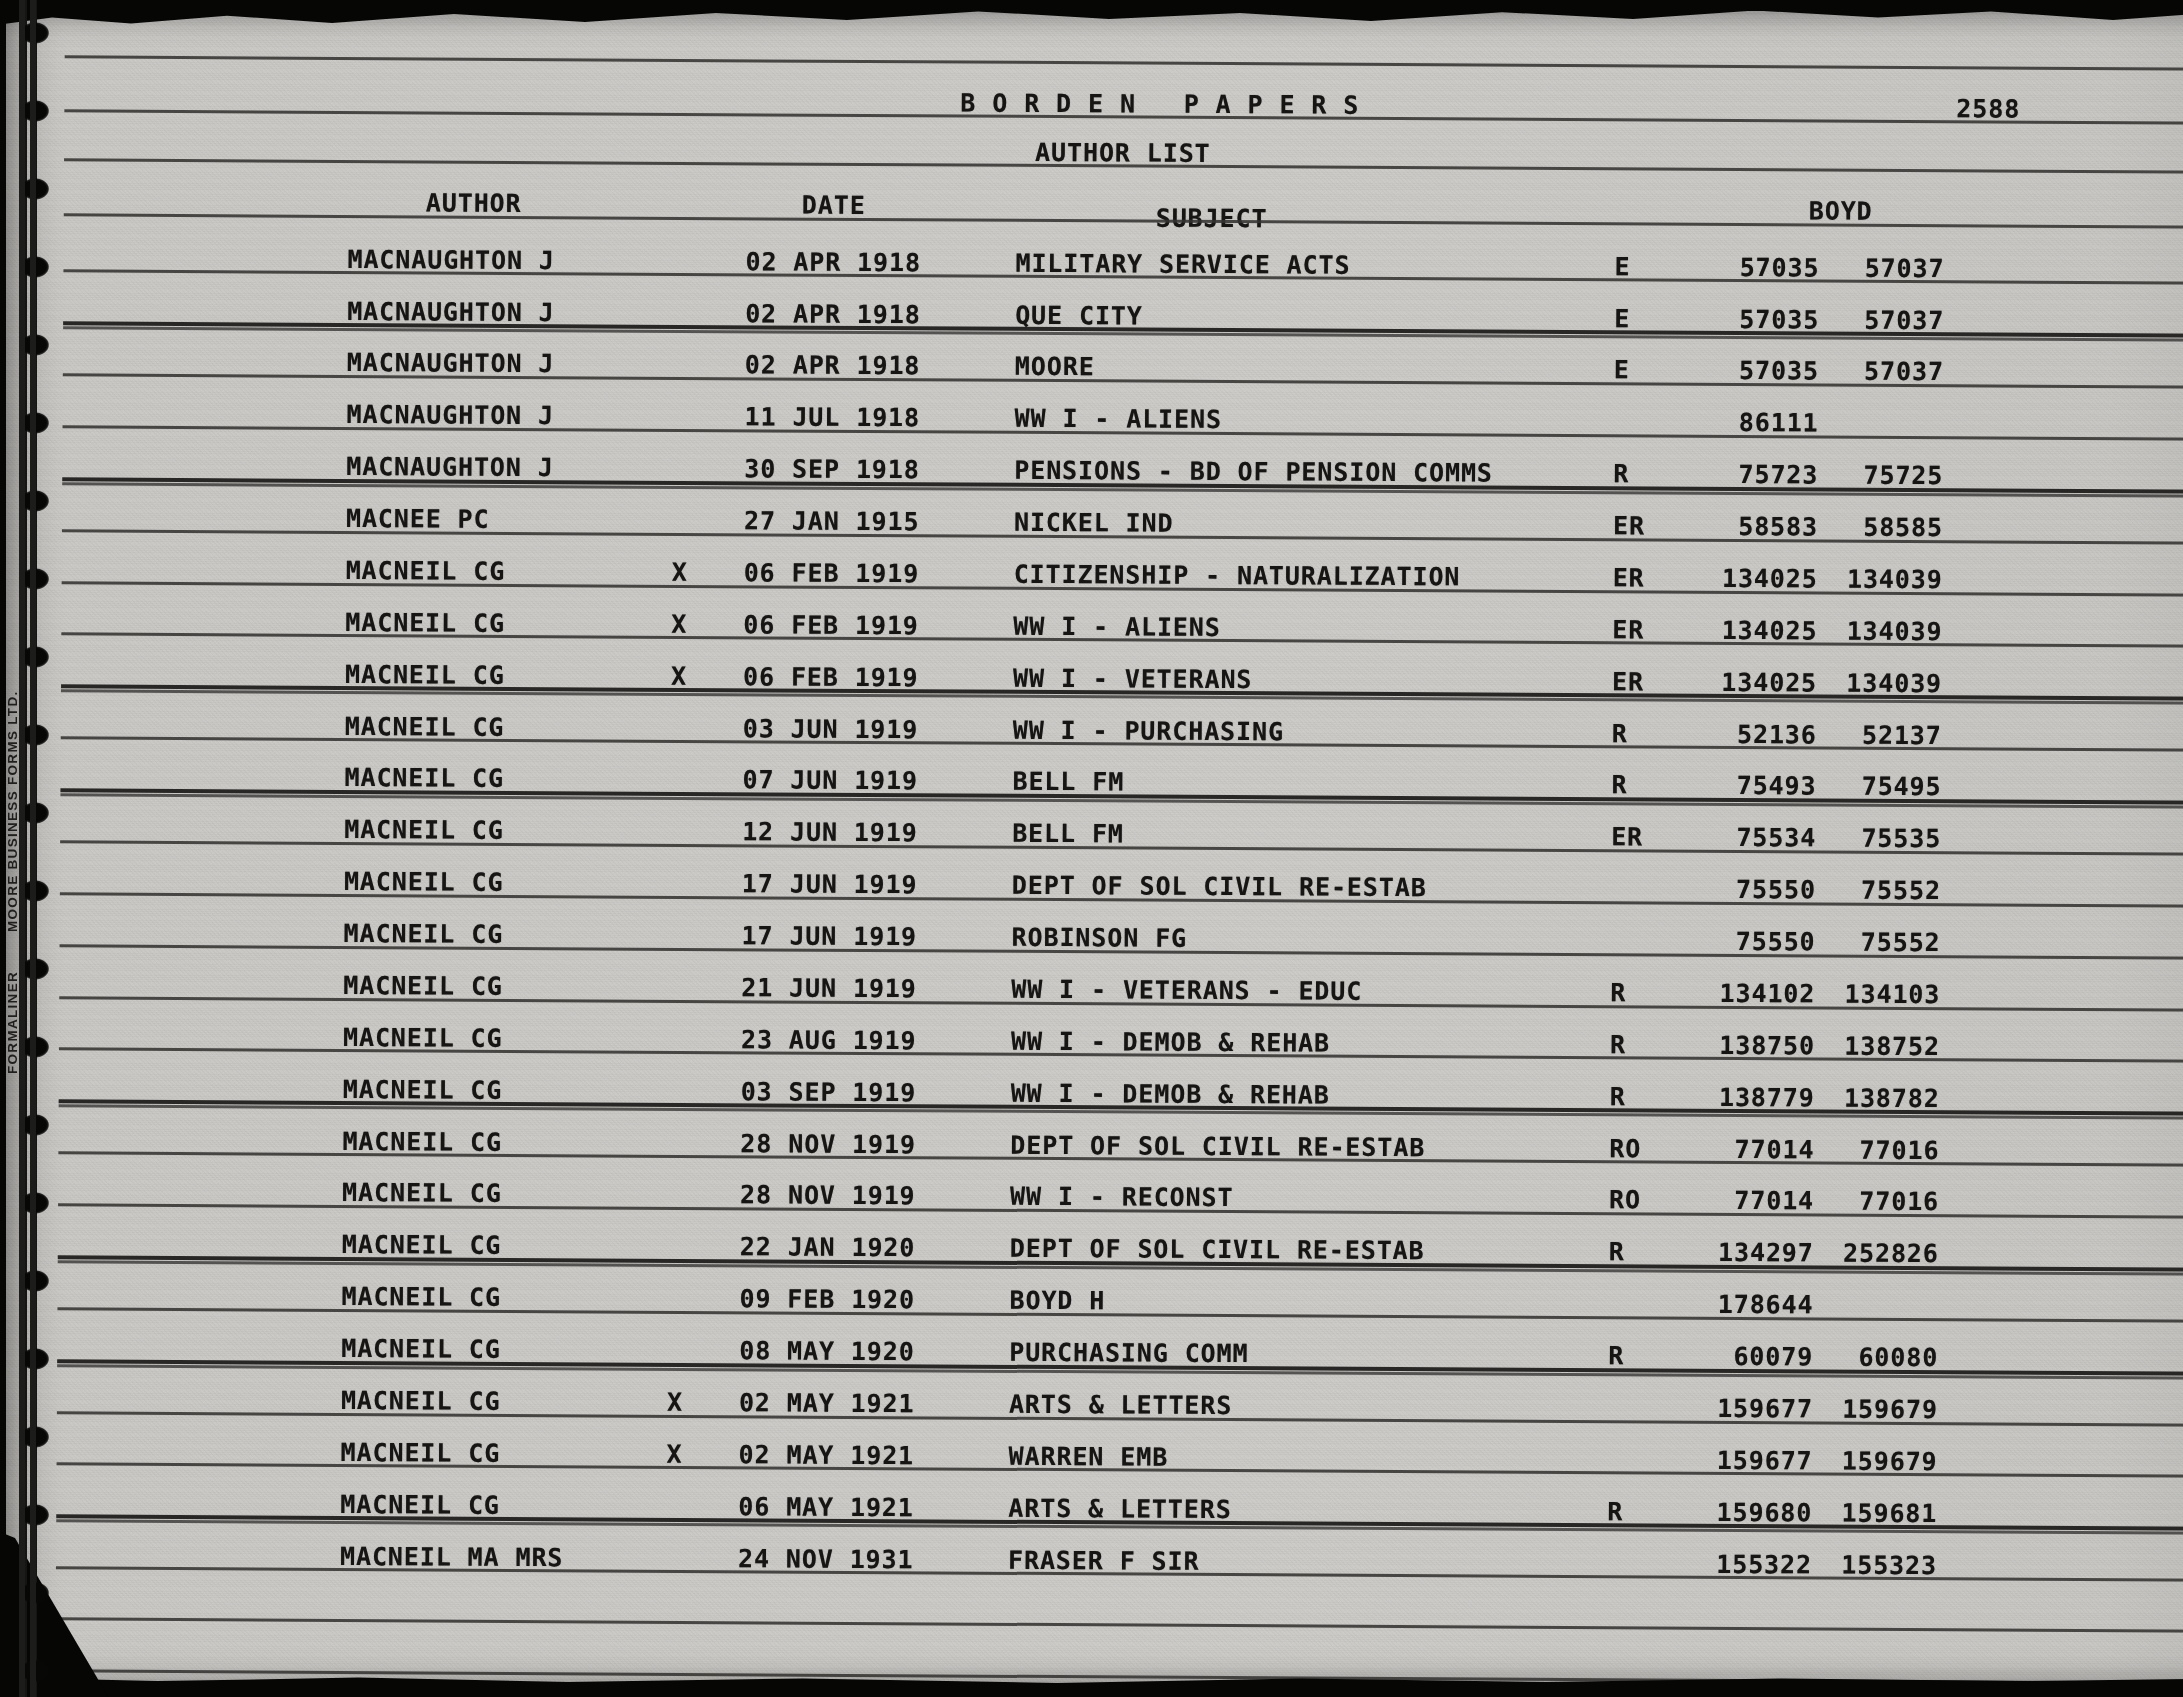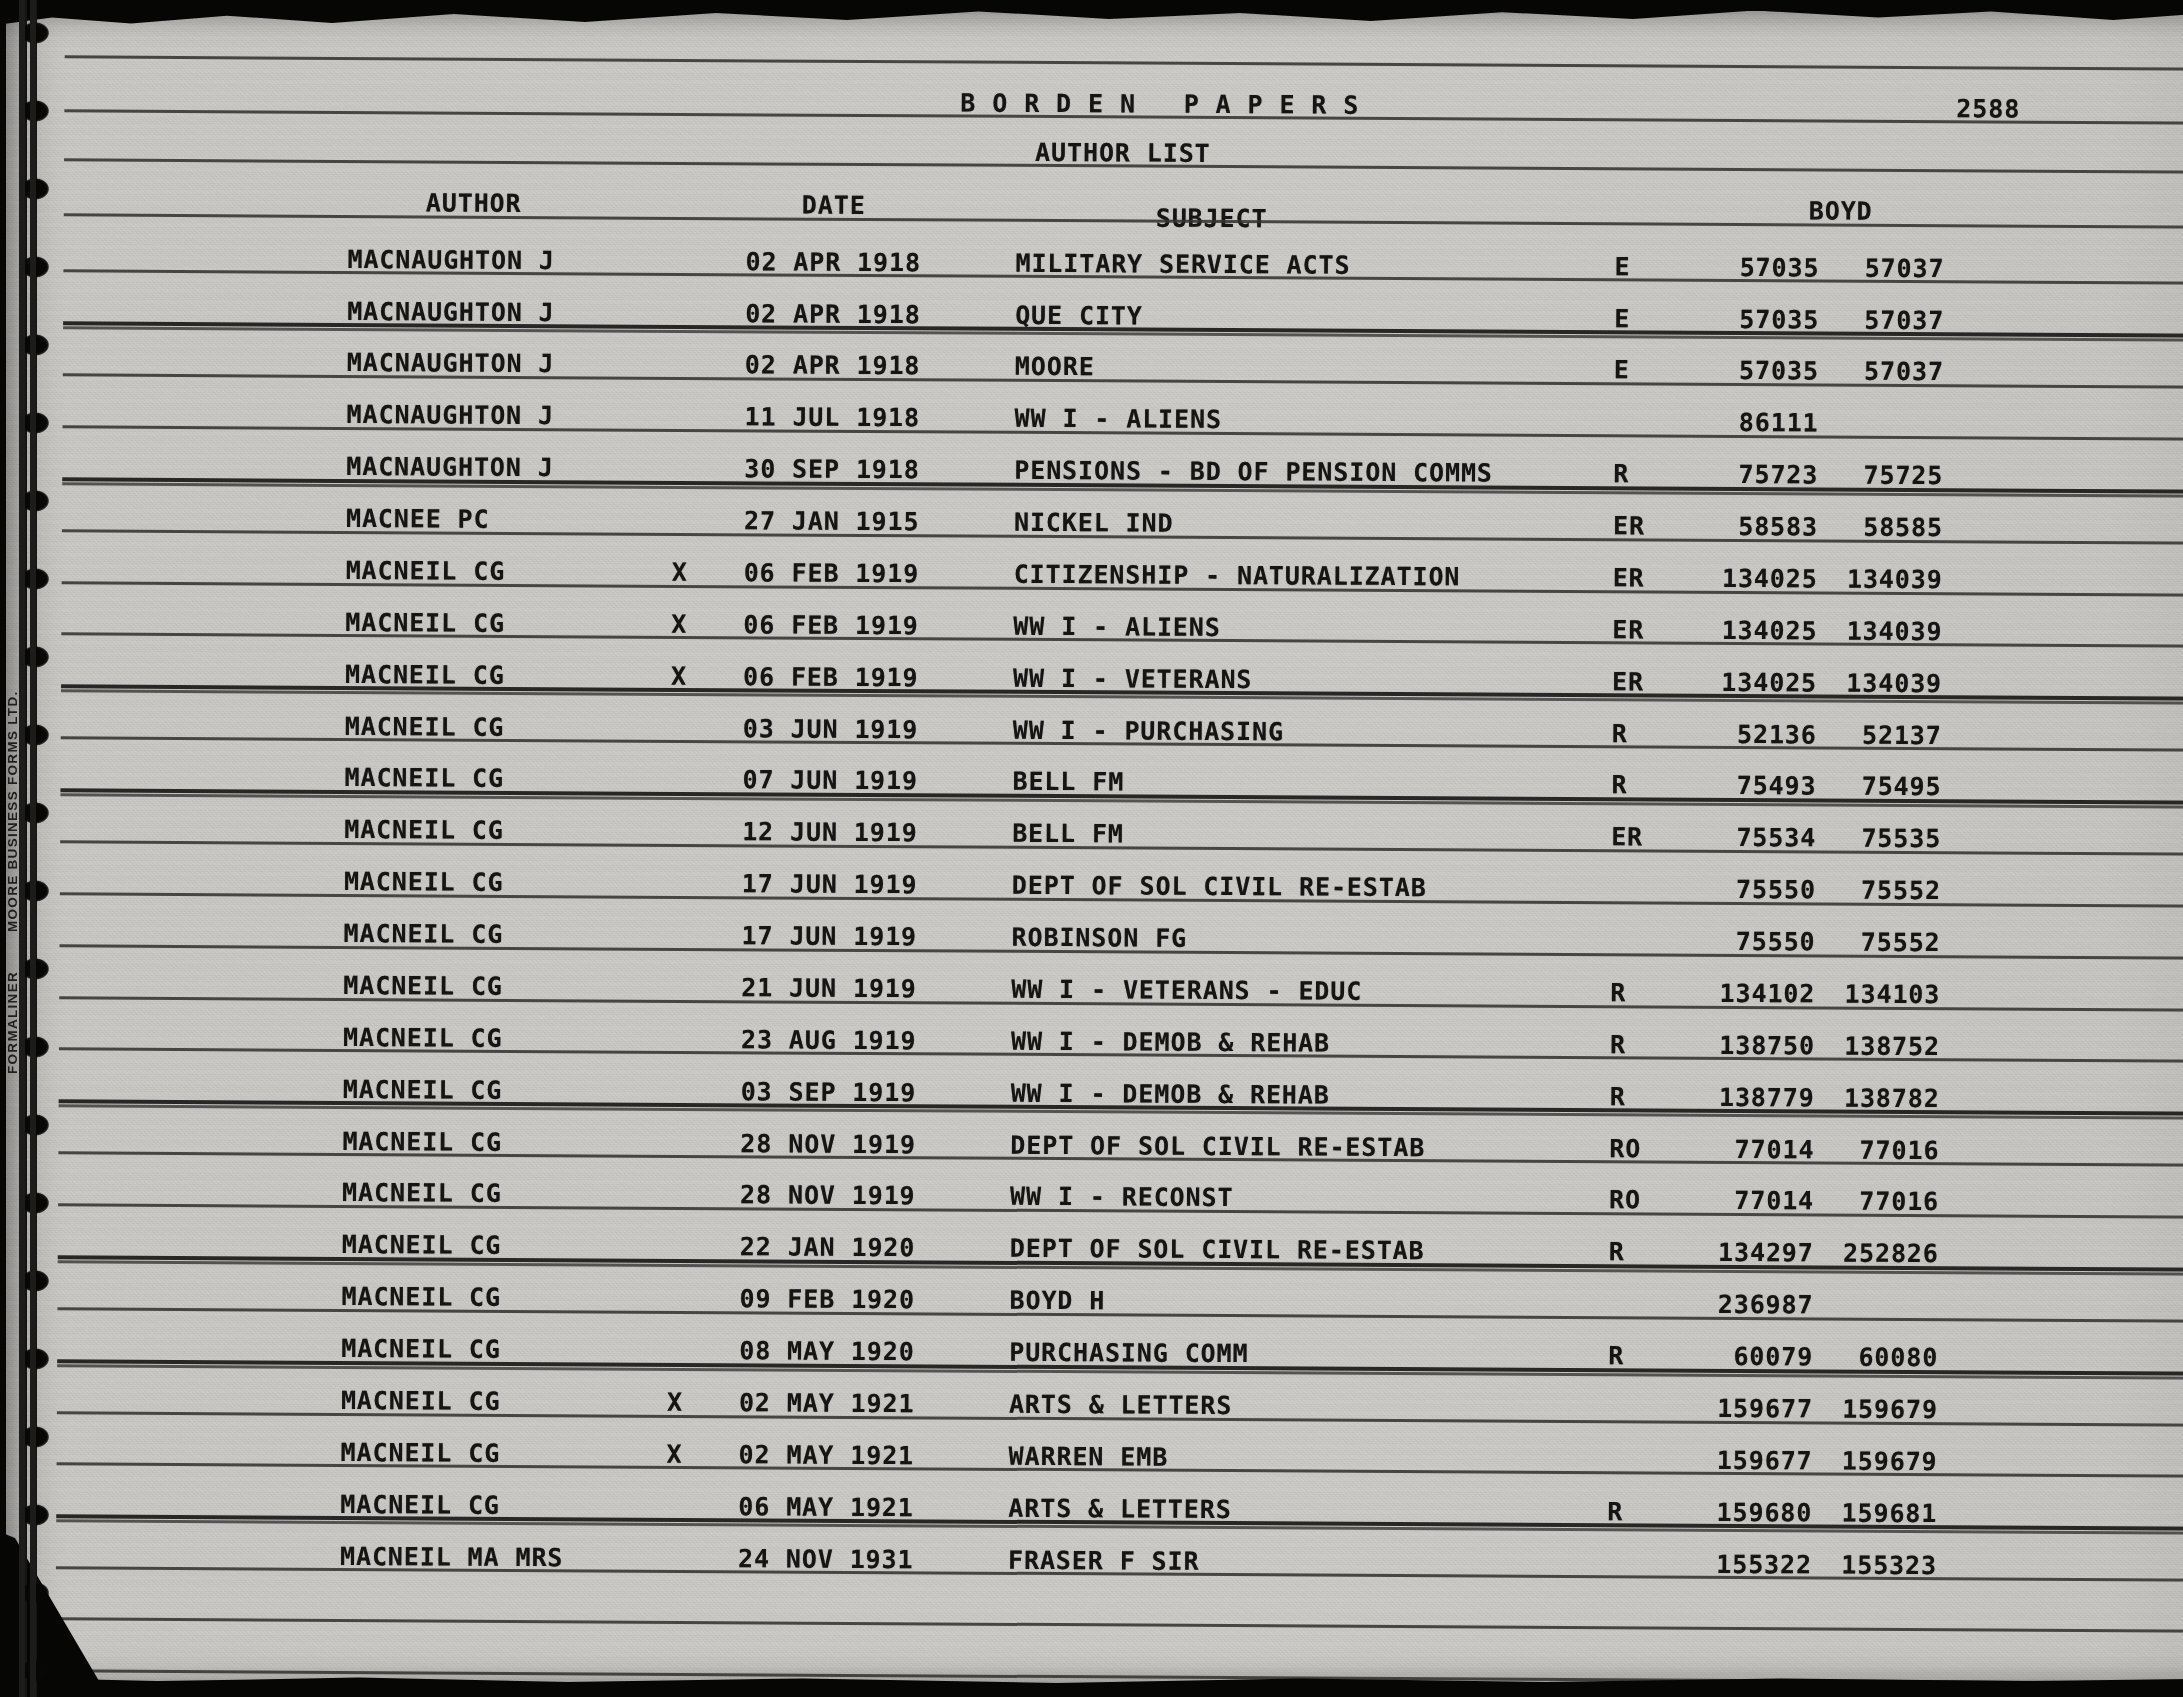--- a/index.html
+++ b/index.html
@@ -272,21 +272,21 @@
       <span class="txt c-code">R</span>
       <span class="txt c-p1">134297</span>
       <span class="txt c-p2">252826</span>
     </div>
         <div class="row" style="top: 1281px;">
       <span class="txt c-author">MACNEIL CG</span>
       <span class="txt c-x"></span>
       <span class="txt c-date">09 FEB 1920</span>
       <span class="txt c-subject">BOYD H</span>
       <span class="txt c-code"></span>
-      <span class="txt c-p1">236987</span>
+      <span class="txt c-p1">178644</span>
       <span class="txt c-p2"></span>
     </div>
         <div class="row" style="top: 1333px;">
       <span class="txt c-author">MACNEIL CG</span>
       <span class="txt c-x"></span>
       <span class="txt c-date">08 MAY 1920</span>
       <span class="txt c-subject">PURCHASING COMM</span>
       <span class="txt c-code">R</span>
       <span class="txt c-p1">60079</span>
       <span class="txt c-p2">60080</span>

